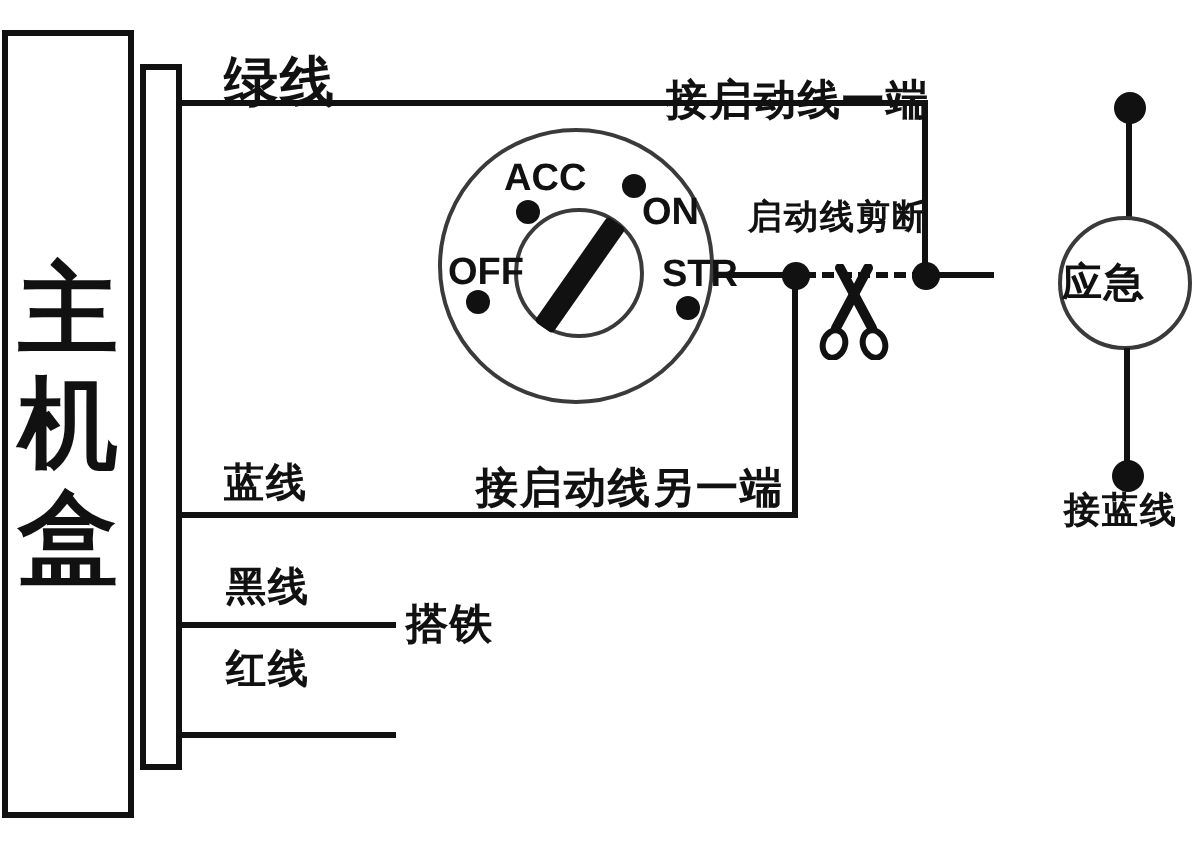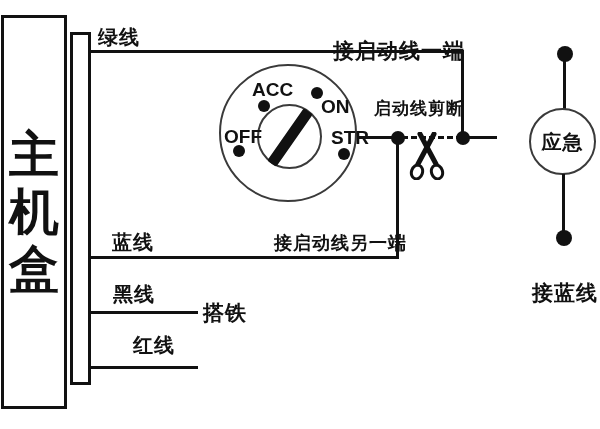--- a/index.html
+++ b/index.html
@@ -12,39 +12,39 @@
   .dashed{position:absolute;height:0;border-top:3px dashed #111;background:none;}
   .dot{position:absolute;background:#111;border-radius:50%;}
   .circle{position:absolute;border:2px solid #3a3a3a;border-radius:50%;background:#fff;box-sizing:border-box;}
   .lbl{position:absolute;font-weight:700;white-space:nowrap;line-height:1.15;}
   .cjk{letter-spacing:1px;}
   .box{position:absolute;border:3px solid #111;background:#fff;box-sizing:border-box;}
   .vtext{display:flex;flex-direction:column;align-items:center;justify-content:center;}
   .vtext span{display:block;font-size:50px;font-weight:700;line-height:57px;}
   .pos-lbl{position:absolute;font-weight:700;font-size:19px;white-space:nowrap;}
   .keybar{position:absolute;background:#111;border-radius:2px;transform:rotate(-55deg);}
-  .emtext{position:absolute;width:100%;top:50%;transform:translateY(-50%);text-align:center;
+  .emtext{position:absolute;width:100%;top:50%;transform:translateY(-50%);text-align:left;
           font-size:20px;font-weight:700;line-height:24px;letter-spacing:1px;}
 </style>
 </head>
 <body>
 
 <div id="canvas">
 
   <div class="box vtext" style="left:1px;top:15px;width:66px;height:394px;">
     <span>主</span>
     <span>机</span>
     <span>盒</span>
   </div>
 
   <div class="box" style="left:70px;top:32px;width:21px;height:353px;"></div>
 
   <div class="line" style="left:91px;top:50px;width:373px;height:3px;"></div>
   <div class="line" style="left:461px;top:50px;width:3px;height:88px;"></div>
-  <div class="lbl cjk" style="left:98px;top:26px;font-size:20px;">绿线</div>
+  <div class="lbl cjk" style="left:112px;top:26px;font-size:27px;">绿线</div>
   <div class="lbl cjk" style="left:333px;top:23px;font-size:21px;margin-top:16px;">接启动线一端</div>
 
   <div class="circle" style="left:219px;top:64px;width:138px;height:138px;"></div>
   <div class="circle" style="left:257px;top:104px;width:65px;height:65px;"></div>
   <div class="keybar" style="left:258px;top:132px;width:64px;height:11px;"></div>
 
   <div class="pos-lbl" style="left:252px;top:79px;text-align:center;">ACC</div>
   <div class="dot" style="left:258px;top:100px;width:12px;height:12px;"></div>
 
   <div class="pos-lbl" style="left:321px;top:96px;">ON</div>
@@ -66,33 +66,33 @@
   <svg class="abs" style="left:409px;top:132px;" width="36" height="48" viewBox="0 0 36 48">
     <line x1="9" y1="32" x2="25" y2="2" stroke="#111" stroke-width="5" stroke-linecap="round"></line>
     <line x1="27" y1="32" x2="11" y2="2" stroke="#111" stroke-width="5" stroke-linecap="round"></line>
     <ellipse cx="8" cy="40" rx="5.5" ry="7" fill="none" stroke="#111" stroke-width="3" transform="rotate(18 8 40)"></ellipse>
     <ellipse cx="28" cy="40" rx="5.5" ry="7" fill="none" stroke="#111" stroke-width="3" transform="rotate(-18 28 40)"></ellipse>
   </svg>
 
   <div class="line" style="left:396px;top:137px;width:3px;height:122px;"></div>
   <div class="line" style="left:91px;top:256px;width:308px;height:3px;"></div>
   <div class="lbl cjk" style="left:112px;top:231px;font-size:20px;">蓝线</div>
-  <div class="lbl cjk" style="left:238px;top:233px;font-size:18px;margin-left:36px;">接启动线另一端</div>
+  <div class="lbl cjk" style="left:238px;top:233px;font-size:21px;">接启动线另一端</div>
 
   <div class="line" style="left:91px;top:311px;width:107px;height:3px;"></div>
   <div class="lbl cjk" style="left:113px;top:283px;font-size:20px;text-align:right;">黑线</div>
   <div class="lbl cjk" style="left:203px;top:301px;font-size:21px;">搭铁</div>
 
   <div class="line" style="left:91px;top:366px;width:107px;height:3px;"></div>
-  <div class="lbl cjk" style="left:113px;top:334px;font-size:20px;margin-left:20px;">红线</div>
+  <div class="lbl cjk" style="left:113px;top:324px;font-size:20px;">红线</div>
 
   <div class="dot" style="left:557px;top:46px;width:16px;height:16px;"></div>
   <div class="line" style="left:563px;top:54px;width:3px;height:56px;"></div>
   <div class="circle" style="left:529px;top:108px;width:67px;height:67px;">
     <div class="emtext">
       <div>应急</div>
     </div>
   </div>
   <div class="line" style="left:562px;top:174px;width:3px;height:64px;"></div>
   <div class="dot" style="left:556px;top:230px;width:16px;height:16px;"></div>
-  <div class="lbl cjk" style="left:532px;top:245px;font-size:21px;margin-top:36px;">接蓝线</div>
+  <div class="lbl cjk" style="left:532px;top:245px;font-size:18px;">接蓝线</div>
 
 </div>
 
 </body></html>

